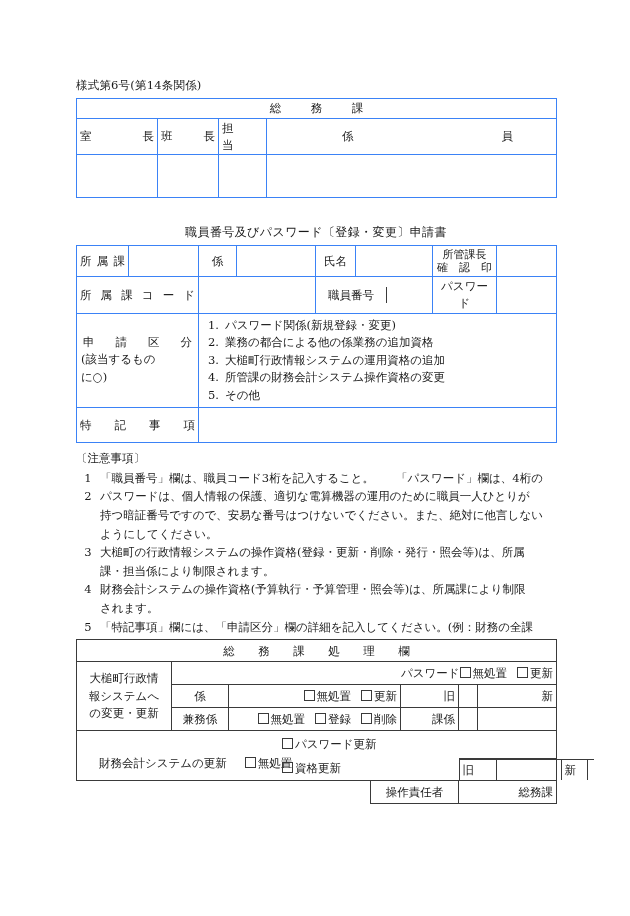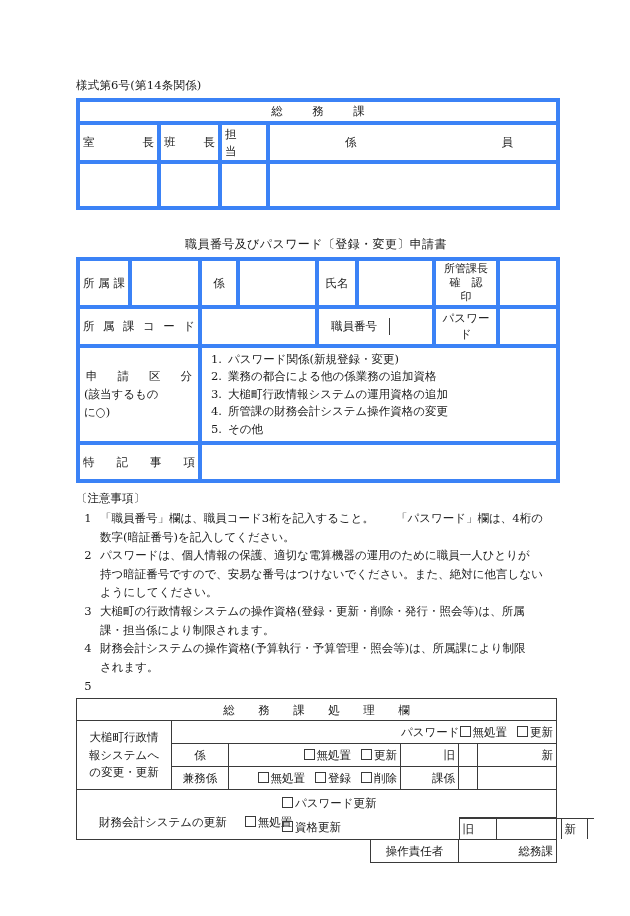--- a/index.html
+++ b/index.html
@@ -24,21 +24,21 @@
 
   
   table.form {
     border-collapse: collapse;
     width: 480px;
     table-layout: fixed;
     font-size: 11.5px;
     line-height: 1.45;
   }
   table.form td {
-    border: 4px solid #3b82f6;
+    border: 1px solid #3b82f6;
     padding: 1px 3px;
     vertical-align: middle;
     word-break: break-all;
   }
   .c  { text-align: center; }
   .l  { text-align: right; }
   .jb { 
     text-align: justify;
     text-align-last: justify;
     padding-left: 5px;
@@ -267,21 +267,20 @@
     </tbody>
   </table>
 
   <div class="notes">
     <div class="notes-title">〔注意事項〕</div>
 
     <div class="note-row">
       <div class="note-num">1</div>
       <div class="note-body">
         <span>「職員番号」欄は、職員コード3桁を記入すること。</span><span class="note-gap"></span><span>「パスワード」欄は、4桁の</span>
-        <div style="text-indent:0;">数字(暗証番号)を記入してください。</div>
       </div>
     </div>
 
     <div class="note-row">
       <div class="note-num">2</div>
       <div class="note-body">
         <div>パスワードは、個人情報の保護、適切な電算機器の運用のために職員一人ひとりが</div>
         <div>持つ暗証番号ですので、安易な番号はつけないでください。また、絶対に他言しない</div>
         <div>ようにしてください。</div>
       </div>
@@ -299,20 +298,21 @@
       <div class="note-num">4</div>
       <div class="note-body">
         <div>財務会計システムの操作資格(予算執行・予算管理・照会等)は、所属課により制限</div>
         <div>されます。</div>
       </div>
     </div>
 
     <div class="note-row">
       <div class="note-num">5</div>
       <div class="note-body">
+        <div>「特記事項」欄には、「申請区分」欄の詳細を記入してください。(例：財務の全課</div>
       </div>
     </div>
   </div>
 
   <table class="proc">
     <colgroup>
       <col style="width:95px">
         <col style="width:57px">
         <col style="width:72px">
         <col style="width:70px">

